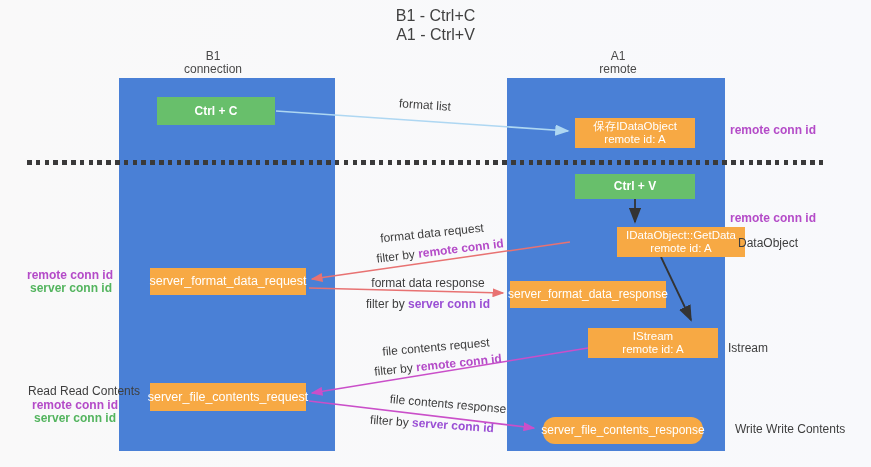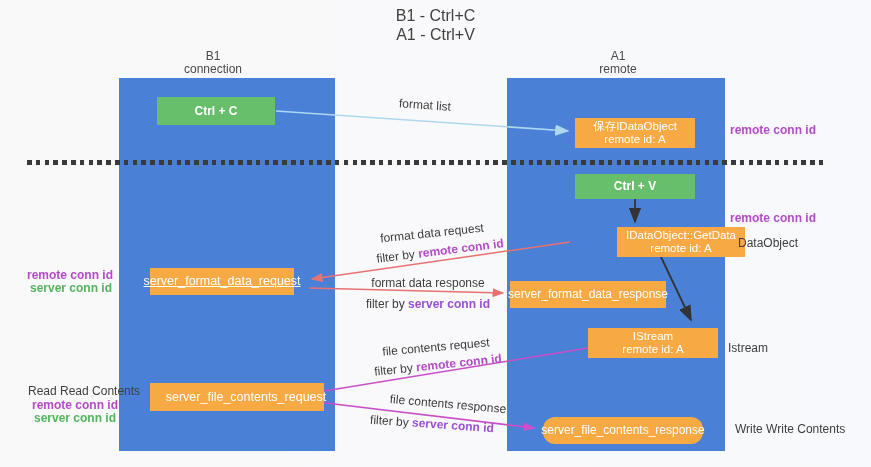--- a/index.html
+++ b/index.html
@@ -87,34 +87,34 @@
 
   <div class="node node-green" style="left:575px;top:174px;width:120px;height:25px;">
     <span>Ctrl + V</span>
   </div>
 
   <div class="node node-orange" style="left:570px;top:227px;width:128px;height:30px;margin-left:47px;">
     <span>IDataObject::GetData</span>
     <span>remote id: A</span>
   </div>
 
-  <div class="node node-orange" style="left:150px;top:268px;width:144px;height:27px;font-size:12.5px;text-decoration:underline;">
+  <div class="node node-orange" style="left:150px;top:268px;width:156px;height:27px;font-size:12.5px;">
     <span>server_format_data_request</span>
   </div>
 
   <div class="node node-orange" style="left:510px;top:281px;width:156px;height:27px;font-size:12px;">
     <span>server_format_data_response</span>
   </div>
 
   <div class="node node-orange" style="left:588px;top:328px;width:130px;height:30px;">
     <span>IStream</span>
     <span>remote id: A</span>
   </div>
 
-  <div class="node node-orange" style="left:150px;top:383px;width:156px;height:28px;font-size:12.5px;padding-left:18px;">
+  <div class="node node-orange" style="left:150px;top:383px;width:156px;height:28px;font-size:12.5px;">
     <span>server_file_contents_request</span>
   </div>
 
   <div class="node node-orange" style="left:543px;top:417px;width:160px;height:27px;font-size:12px;border-radius:12px;">
     <span>server_file_contents_response</span>
   </div>
 
   <div class="alabel" style="left:335px;top:98px;width:180px;transform:rotate(4deg);">format list</div>
 
   <div class="alabel" style="left:342px;top:226px;width:180px;transform:rotate(-6deg);">format data request</div>

